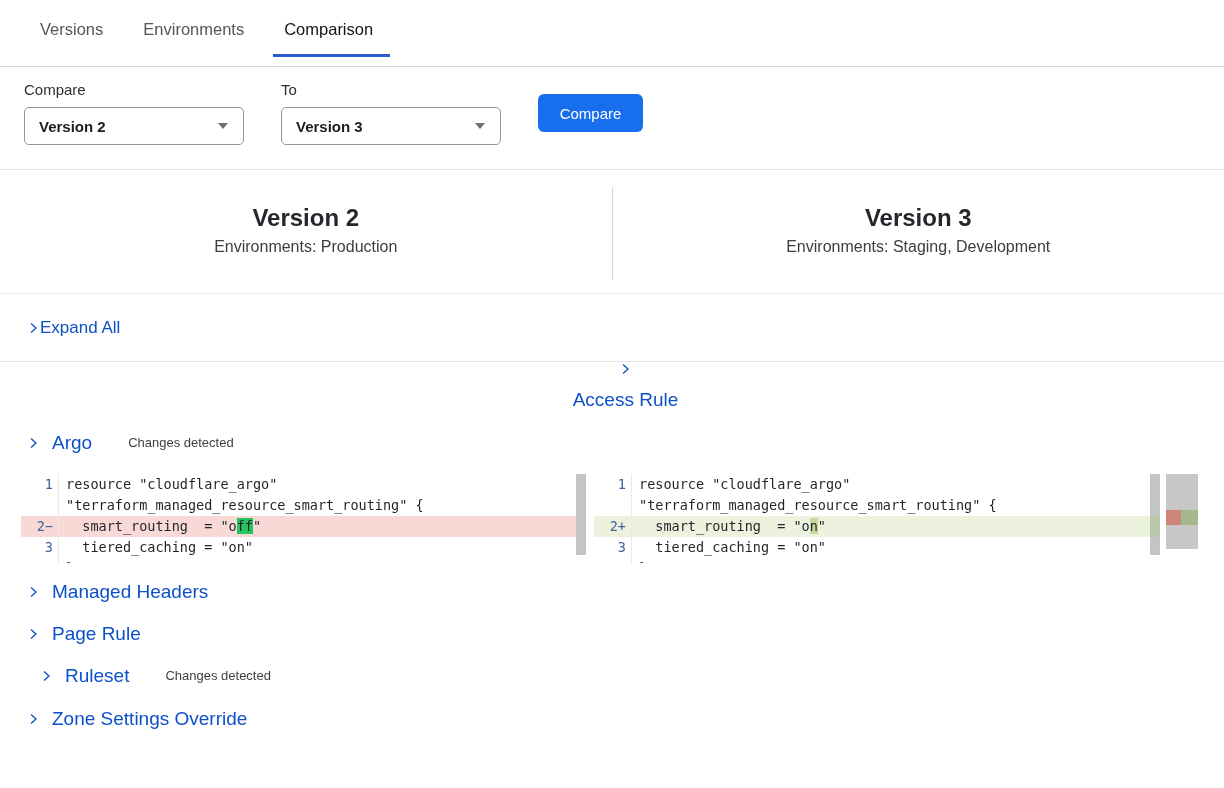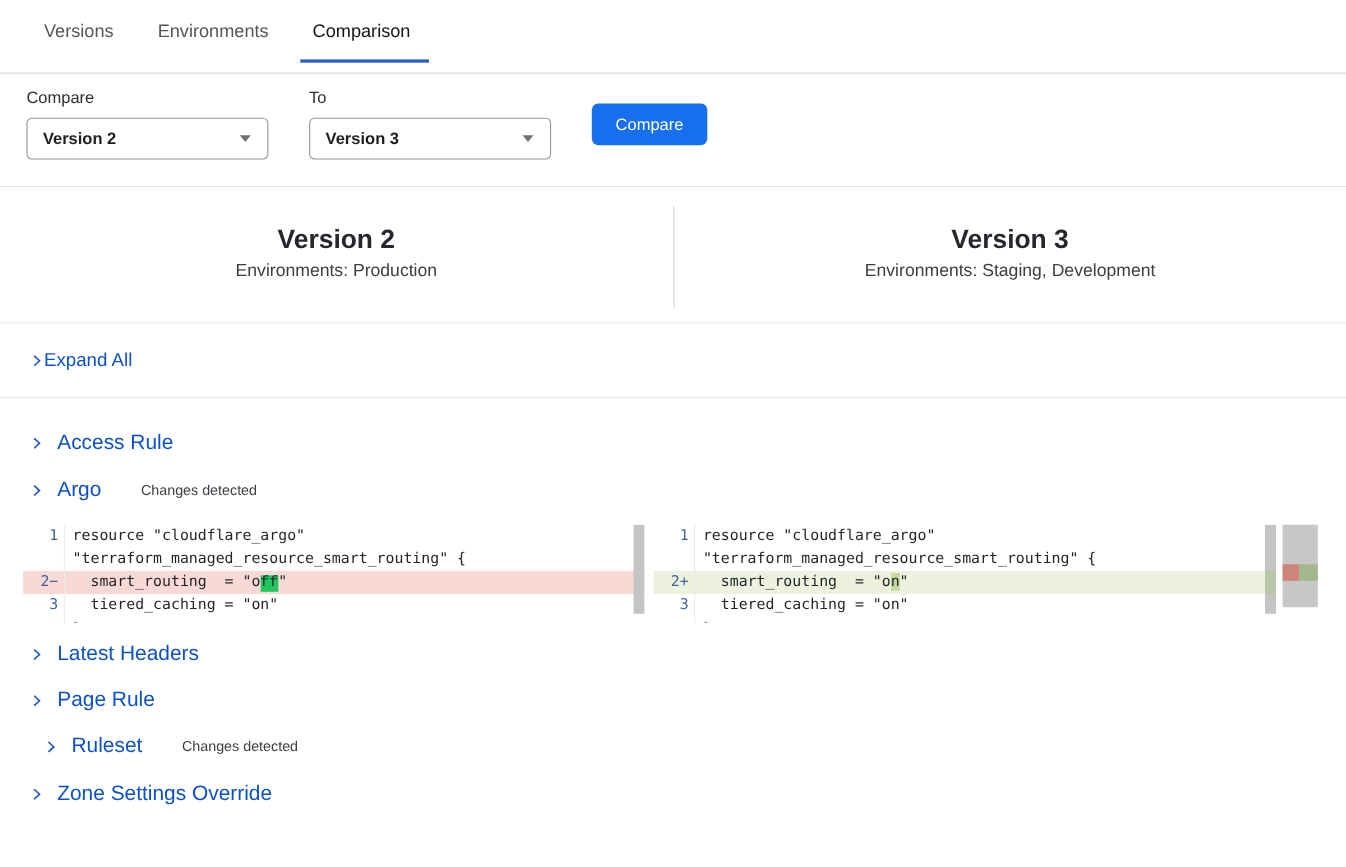--- a/index.html
+++ b/index.html
@@ -23,38 +23,38 @@
   .version-headers{margin-top:24px;border-top:1px solid #e4e4e7;border-bottom:1px solid #ebebee;min-height:123px;display:flex;align-items:center;}
   .vh-col{flex:1;text-align:center;}
   .vh-title{font-size:24px;font-weight:bold;color:#26272c;line-height:30px;}
   .vh-sub{font-size:16px;color:#3c3d43;line-height:27px;}
   .vr{width:1px;align-self:stretch;margin:17px 0 13px;background:#d6d6da;}
   
   .expand-row{height:67px;border-bottom:1px solid #e4e4e7;display:flex;align-items:center;padding-left:27px;color:#0d51c9;font-size:17px;cursor:pointer;}
   
   .section-row{display:flex;align-items:center;gap:12px;padding-left:27px;color:#0d51c9;font-size:19px;line-height:23px;cursor:pointer;}
   .badge{font-size:13px;color:#3f4046;margin-left:24px;cursor:default;}
-  .s-access{margin-top:29px;}
+  .s-access{flex-direction:column;}
   .s-argo{margin-top:20px;}
   .s-managed{margin-top:17px;}
   .s-page{margin-top:19px;}
   .s-ruleset{margin-top:19px;padding-left:40px;}
   .s-zone{margin-top:20px;}
   .chev{flex:0 0 auto;display:block;}
   
   .diff{display:flex;margin-left:21px;margin-top:20px;}
   .pane{width:565px;height:89px;overflow:hidden;position:relative;background:#fff;
         font-family:"DejaVu Sans Mono",monospace;font-size:13.5px;line-height:21px;color:#1f2328;}
   .pane.right{width:566px;margin-left:8px;}
   .drow{display:flex;height:21px;}
   .gut{flex:0 0 38px;width:38px;text-align:right;padding-right:5px;color:#41639c;border-right:1px solid #e9e9ea;box-sizing:border-box;}
   .code{padding-left:7px;white-space:pre;}
   .removed{background:#f9d9d6;}
   .added{background:#edf2de;}
-  .wordhl-r{background:#22c55e;font-family:Liberation Mono, monospace;}
+  .wordhl-r{background:#22c55e;}
   .wordhl-a{background:#c9d6a0;}
   .scrollbar{position:absolute;top:0;right:0;width:10px;height:81px;background:#c4c4c4;}
   .sb-marker{position:absolute;top:42px;left:0;width:10px;height:21px;background:#b9c6a8;}
   .minimap{width:32px;height:75px;background:#c7c7c7;margin-left:6px;position:relative;cursor:pointer;}
   .mm-marker{position:absolute;top:36px;left:0;width:100%;height:15px;display:flex;}
   .mm-red{width:15px;background:#ce8477;}
   .mm-green{flex:1;background:#a3b98d;}
 </style>
 </head>
 <body>
@@ -183,21 +183,21 @@
           <span class="mm-green"></span>
         </div>
       </div>
 
     </div>
 
     <div class="section-row s-managed">
       <svg class="chev" width="13" height="14" viewBox="0 0 16 16">
           <polyline points="5,2.5 11,8 5,13.5" fill="none" stroke="currentColor" stroke-width="1.7"></polyline>
         </svg>
-      <span>Latest Headers</span>
+      <span>Managed Headers</span>
     </div>
 
     <div class="section-row s-page">
       <svg class="chev" width="13" height="14" viewBox="0 0 16 16">
           <polyline points="5,2.5 11,8 5,13.5" fill="none" stroke="currentColor" stroke-width="1.7"></polyline>
         </svg>
       <span>Page Rule</span>
     </div>
 
     <div class="section-row s-ruleset">

